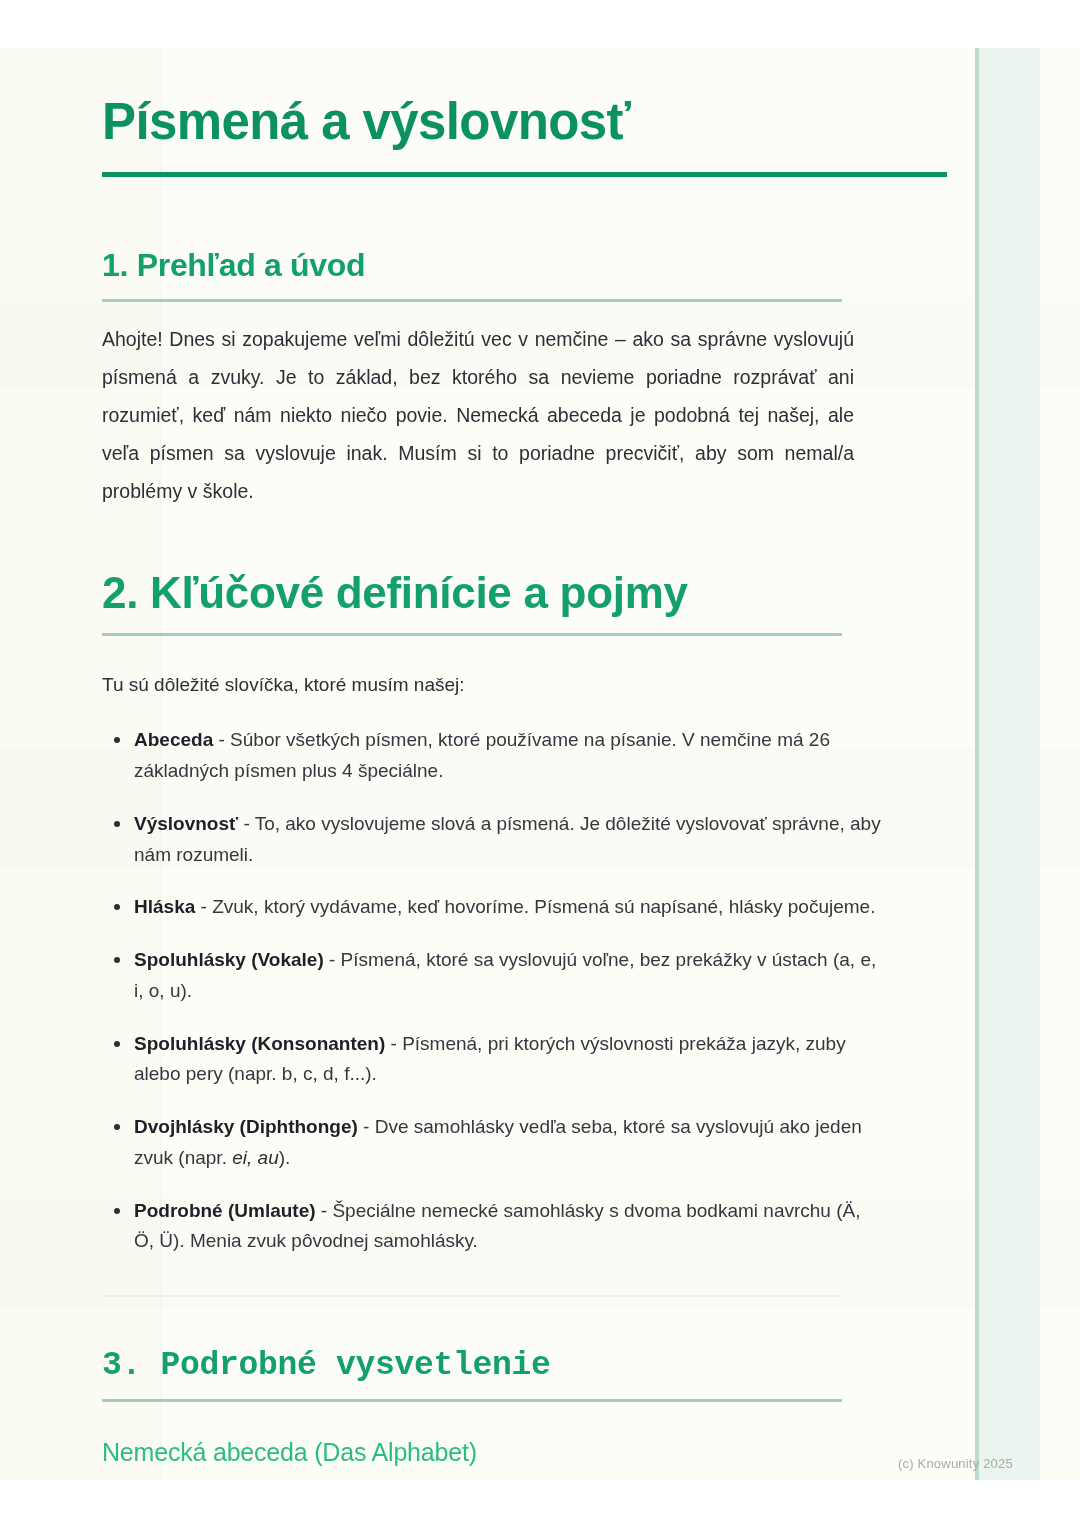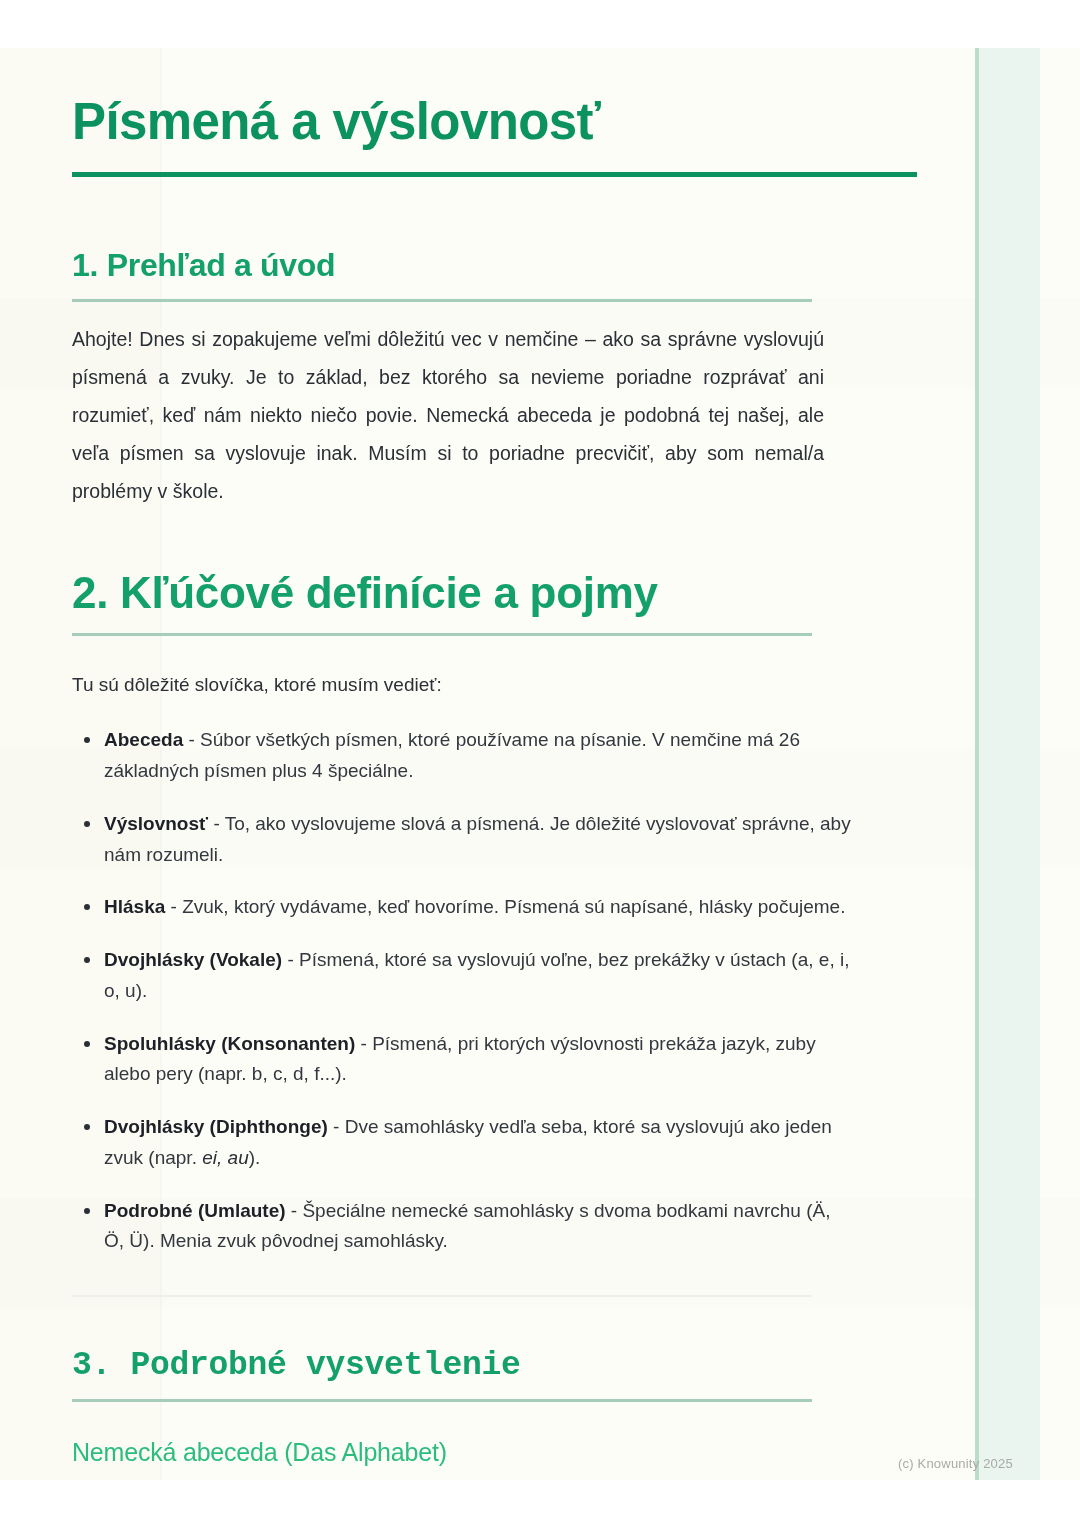--- a/index.html
+++ b/index.html
@@ -67,21 +67,21 @@
     left: 975px;
     top: 48px;
     width: 4px;
     height: 1432px;
     background: #b9ddc9;
   }
 
   
   .content {
     position: absolute;
-    left: 72px;
+    left: 102px;
     top: 48px;
     width: 850px;
   }
 
   
   .doc-title {
     margin: 0;
     padding-top: 45px;
     font-size: 51px;
     line-height: 1.12;
@@ -207,38 +207,38 @@
 
   <h1 class="doc-title">Písmená a výslovnosť</h1>
   <div class="title-rule"></div>
 
   <h2 class="section-h h-1">1. Prehľad a úvod</h2>
   <div class="section-rule"></div>
   <p class="para">Ahojte! Dnes si zopakujeme veľmi dôležitú vec v nemčine – ako sa správne vyslovujú písmená a zvuky. Je to základ, bez ktorého sa nevieme poriadne rozprávať ani rozumieť, keď nám niekto niečo povie. Nemecká abeceda je podobná tej našej, ale veľa písmen sa vyslovuje inak. Musím si to poriadne precvičiť, aby som nemal/a problémy v škole.</p>
 
   <h2 class="section-h h-2">2. Kľúčové definície a pojmy</h2>
   <div class="section-rule"></div>
-  <p class="para lead">Tu sú dôležité slovíčka, ktoré musím vedieť:</p>
+  <p class="para lead">Tu sú dôležité slovíčka, ktoré musím našej:</p>
 
   <ul class="term-list">
     <li class="term-item">
       <span class="bullet-dot"></span>
       <span class="term-name">Abeceda</span><span class="term-desc"> - Súbor všetkých písmen, ktoré používame na písanie. V nemčine má 26 základných písmen plus 4 špeciálne.</span>
     </li>
     <li class="term-item">
       <span class="bullet-dot"></span>
       <span class="term-name">Výslovnosť</span><span class="term-desc"> - To, ako vyslovujeme slová a písmená. Je dôležité vyslovovať správne, aby nám rozumeli.</span>
     </li>
     <li class="term-item">
       <span class="bullet-dot"></span>
       <span class="term-name">Hláska</span><span class="term-desc"> - Zvuk, ktorý vydávame, keď hovoríme. Písmená sú napísané, hlásky počujeme.</span>
     </li>
     <li class="term-item">
       <span class="bullet-dot"></span>
-      <span class="term-name">Dvojhlásky (Vokale)</span><span class="term-desc"> - Písmená, ktoré sa vyslovujú voľne, bez prekážky v ústach (a, e, i, o, u).</span>
+      <span class="term-name">Spoluhlásky (Vokale)</span><span class="term-desc"> - Písmená, ktoré sa vyslovujú voľne, bez prekážky v ústach (a, e, i, o, u).</span>
     </li>
     <li class="term-item">
       <span class="bullet-dot"></span>
       <span class="term-name">Spoluhlásky (Konsonanten)</span><span class="term-desc"> - Písmená, pri ktorých výslovnosti prekáža jazyk, zuby alebo pery (napr. b, c, d, f...).</span>
     </li>
     <li class="term-item">
       <span class="bullet-dot"></span>
       <span class="term-name">Dvojhlásky (Diphthonge)</span><span class="term-desc"> - Dve samohlásky vedľa seba, ktoré sa vyslovujú ako jeden zvuk (napr. </span><i>ei, au</i><span class="term-desc">).</span>
     </li>
     <li class="term-item">

